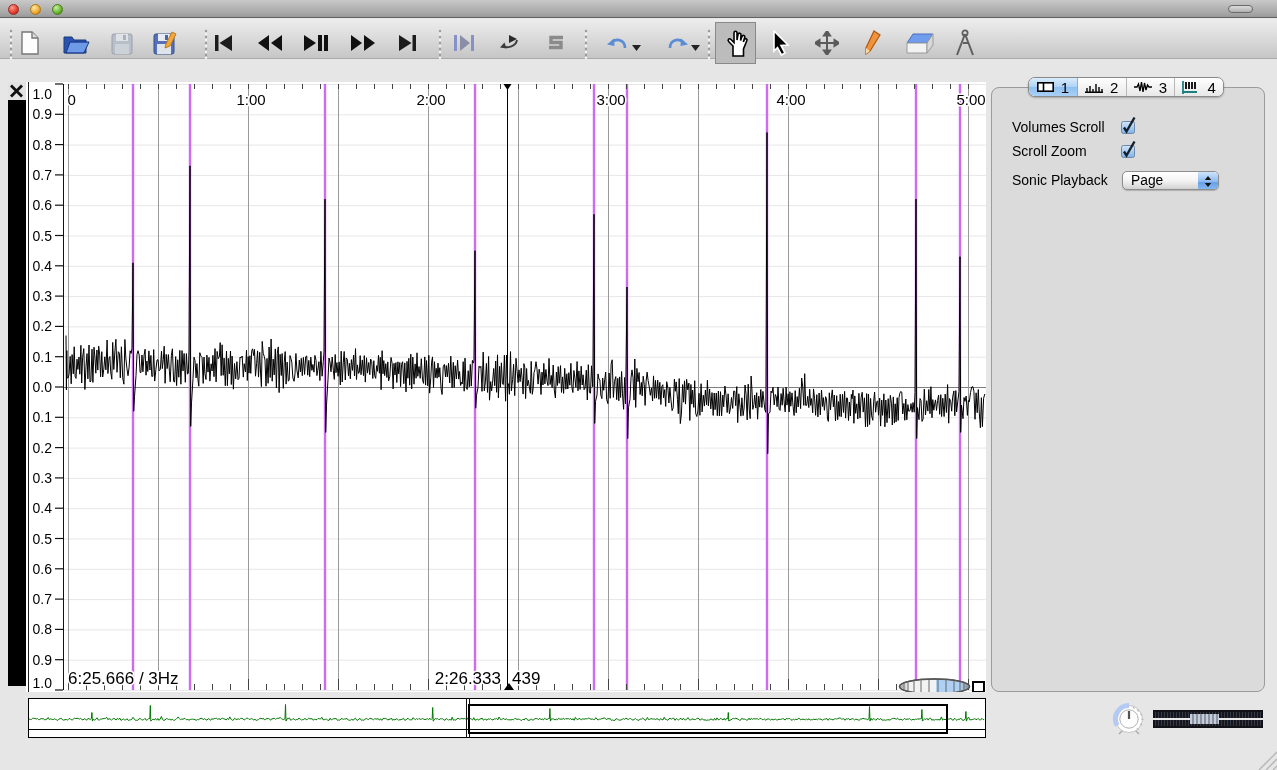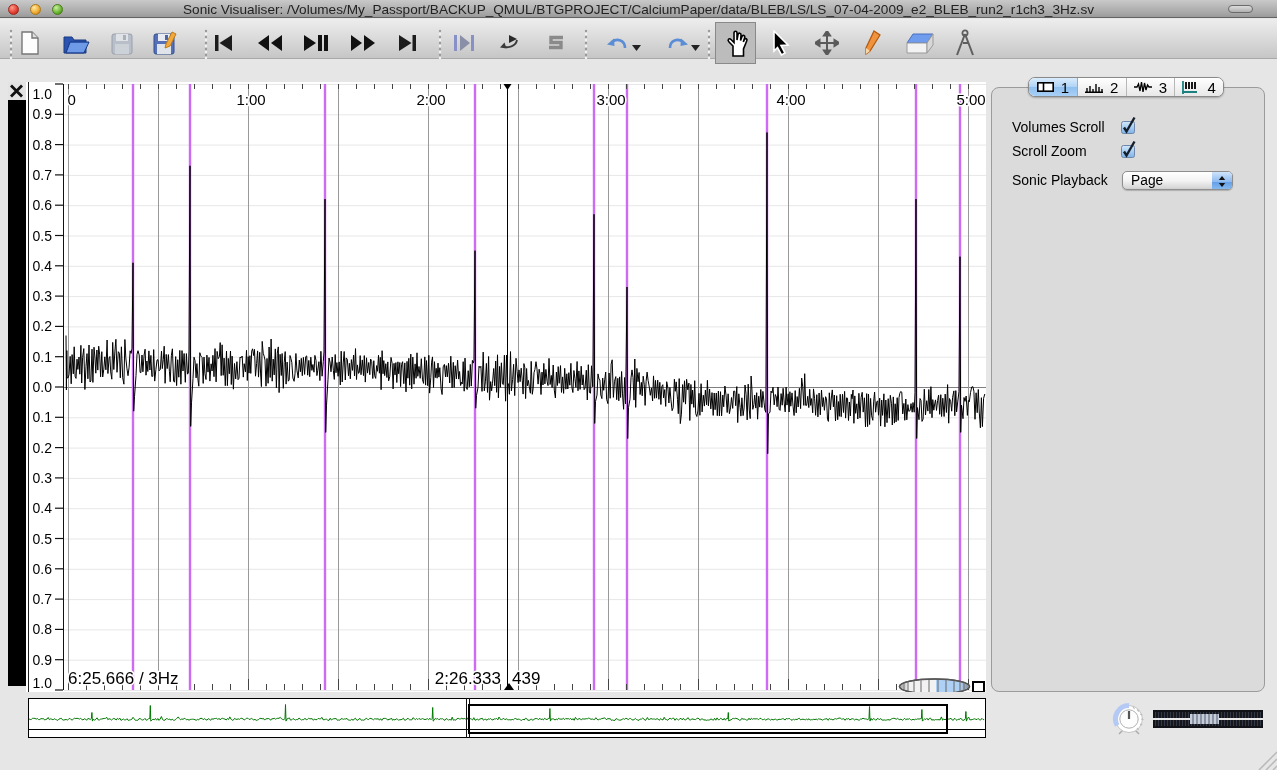--- a/index.html
+++ b/index.html
@@ -8,21 +8,20 @@
   background:linear-gradient(#c9c9c9,#a3a3a3 85%,#989898); border-bottom:1px solid #636363; }
 .tl { position:absolute; top:3.5px; width:11px; height:11px; border-radius:50%; }
 .toolbar { position:absolute; left:0; top:19px; width:1277px; height:40px;
   background:linear-gradient(#ededed,#dcdcdc 45%,#c6c6c6); border-bottom:1px solid #a9a9a9; }
 </style></head>
 <body>
 <div class="titlebar">
  <div class="tl" style="left:8px;background:radial-gradient(circle at 35% 30%,#ff9a8a,#e33d30 60%,#a02015);border:0.5px solid #9a2a20"></div>
  <div class="tl" style="left:30px;background:radial-gradient(circle at 35% 30%,#ffe9a0,#f0a830 60%,#b07010);border:0.5px solid #a87818"></div>
  <div class="tl" style="left:52px;background:radial-gradient(circle at 35% 30%,#c8f0a0,#68b430 60%,#3a7a12);border:0.5px solid #4a7a1a"></div>
- <div style="position:absolute;left:0;right:0;top:2px;text-align:center;font-size:13.6px;color:#222">Sonic Visualiser: /Volumes/My_Passport/BACKUP_QMUL/BTGPROJECT/CalciumPaper/data/BLEB/LS/LS_07-04-2009_e2_BLEB_run2_r1ch3_3Hz.sv</div>
  <div style="position:absolute;right:24px;top:5px;width:25px;height:8px;border:1px solid #6a6a6a;border-radius:4px;background:linear-gradient(#dcdcdc,#b0b0b0)"></div>
 </div>
 <div class="toolbar"></div>
 <svg width="6" height="40" style="position:absolute;left:8px;top:23px">
     <circle cx="3" cy="8" r="1.2" fill="#9a9a9a"></circle>
     <circle cx="3" cy="11" r="1.2" fill="#f2f2f2"></circle>
     <circle cx="3" cy="14" r="1.2" fill="#9a9a9a"></circle>
     <circle cx="3" cy="17" r="1.2" fill="#f2f2f2"></circle>
     <circle cx="3" cy="20" r="1.2" fill="#9a9a9a"></circle>
     <circle cx="3" cy="23" r="1.2" fill="#f2f2f2"></circle>
@@ -496,21 +495,21 @@
 <rect x="0.5" y="5.5" width="13" height="12" rx="2" fill="url(#cb2)" stroke="#6e87a8"></rect>
 <path d="M3,11.5 L5.5,15.5 L13.5,1.5" fill="none" stroke="#16202c" stroke-width="2.4"></path>
 <defs>
       <linearGradient id="cb2" x1="0" y1="0" x2="0" y2="1">
         <stop offset="0" stop-color="#d3e7f9"></stop>
         <stop offset="0.5" stop-color="#a8cdf2"></stop>
         <stop offset="1" stop-color="#7fb2ea"></stop>
       </linearGradient>
     </defs>
   </svg>
-<div style="position:absolute;left:1122px;top:171px;width:111px;height:19px;border:1px solid #8e8e8e;border-radius:5px;background:linear-gradient(#ffffff,#f4f4f4 50%,#d9d9d9 90%,#cfcfcf);box-shadow:0 1px 1px rgba(0,0,0,0.2);overflow:hidden">
+<div style="position:absolute;left:1122px;top:171px;width:97px;height:19px;border:1px solid #8e8e8e;border-radius:5px;background:linear-gradient(#ffffff,#f4f4f4 50%,#d9d9d9 90%,#cfcfcf);box-shadow:0 1px 1px rgba(0,0,0,0.2);overflow:hidden">
  <div style="position:absolute;left:8px;top:1px;font-size:13.8px">Page</div>
  <div style="position:absolute;right:0;top:0;width:20px;height:19px;background:linear-gradient(#cfe3fa,#8fbbf0 50%,#659ee6 52%,#8cc0f2)">
   <svg width="20" height="19" viewBox="0 0 20 19">
         <path d="M10,4 L13.2,8 L6.8,8 Z" fill="#111"></path>
         <path d="M10,15 L13.2,11 L6.8,11 Z" fill="#111"></path>
       </svg>
  </div>
 </div>
 <svg width="40" height="42" viewBox="0 0 40 42" style="position:absolute;left:1109px;top:701px">
 <path d="M10,33 L14,29" stroke="#aaa" stroke-width="1.5"></path>

